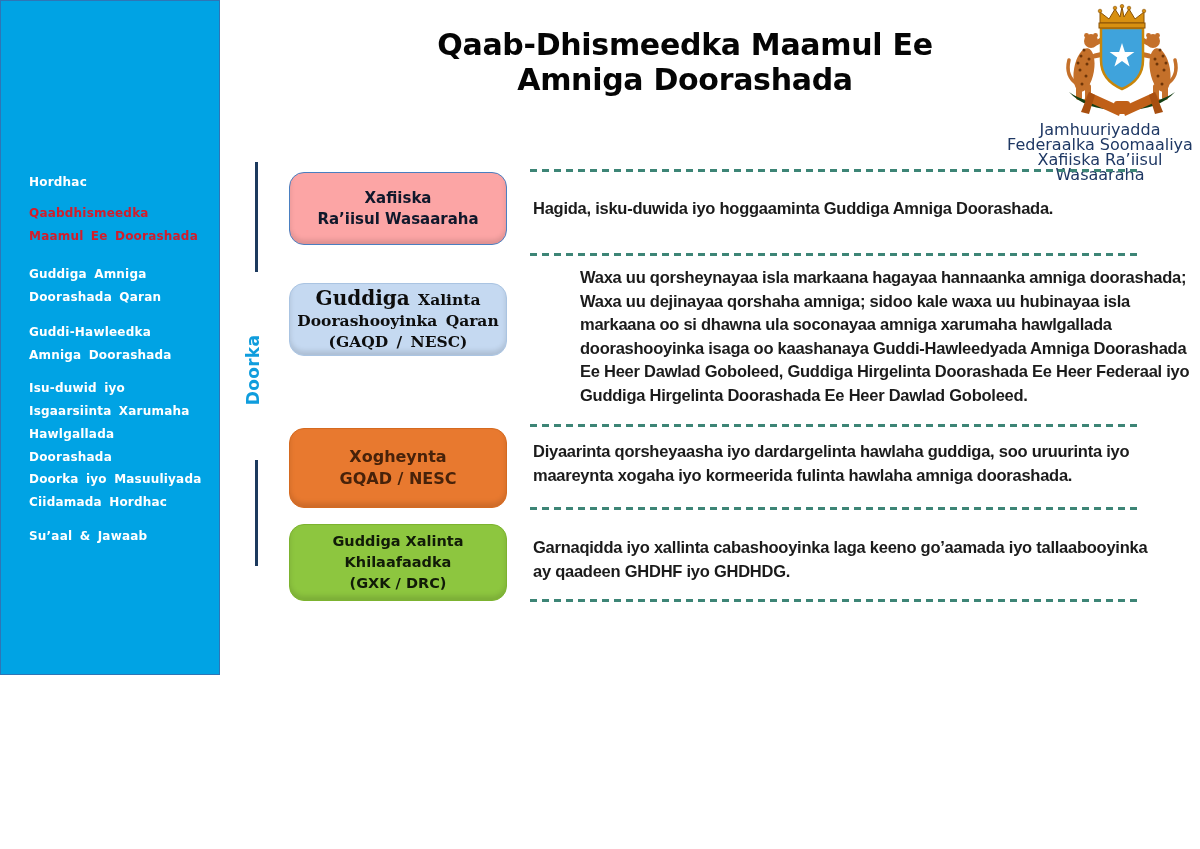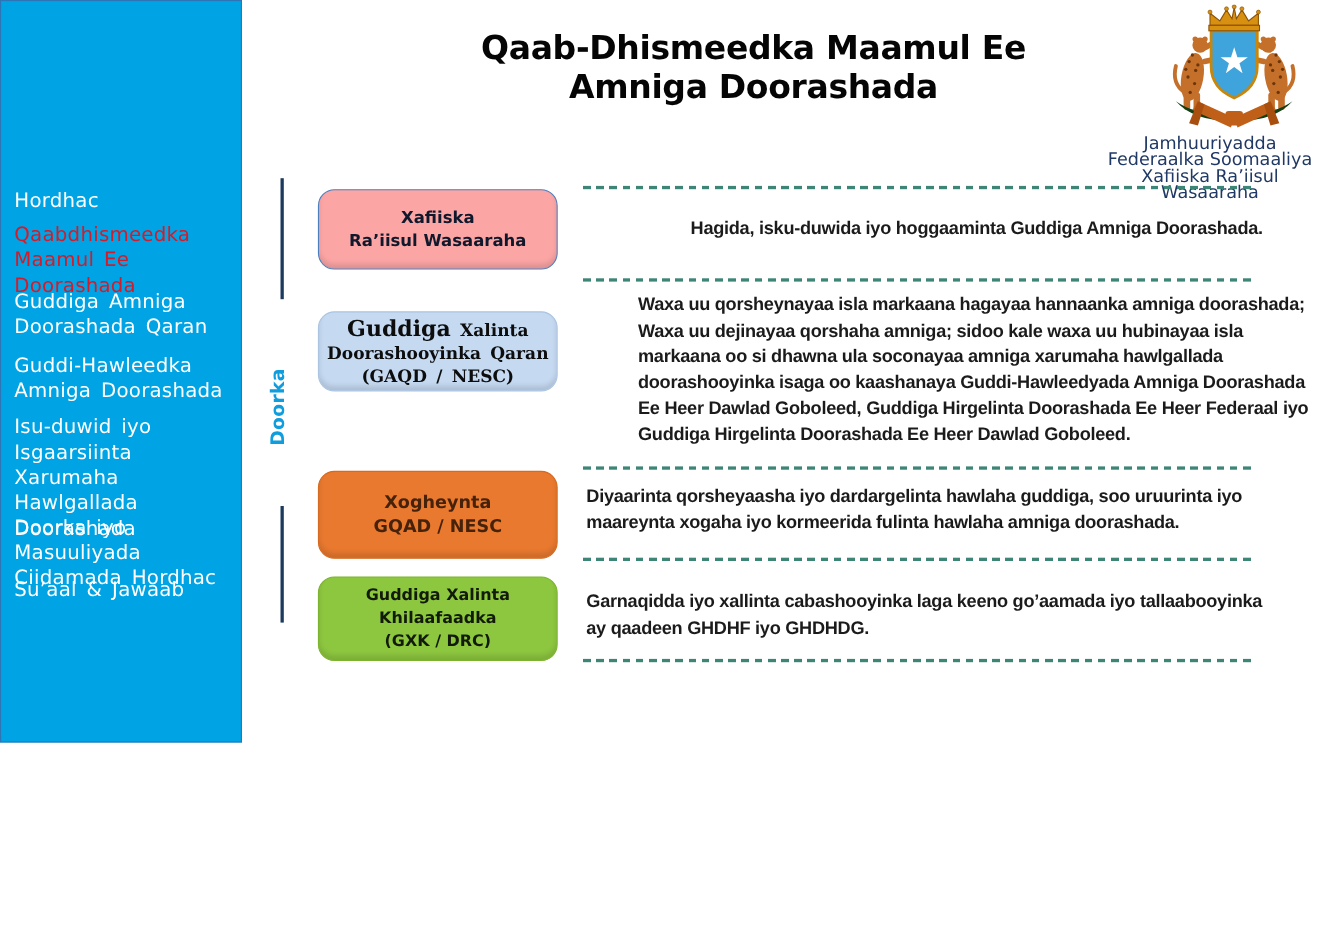--- a/index.html
+++ b/index.html
@@ -6,22 +6,22 @@
   .slide{
     position:relative;width:1200px;height:849px;background:#ffffff;overflow:hidden;
     font-family:"DejaVu Sans","Liberation Sans",sans-serif;
   }
   
   .sidebar{
     position:absolute;left:0;top:0;width:220px;height:675px;
     background:#00a3e4;border:1px solid #2e75b6;box-sizing:border-box;
   }
   .side-item{
-    position:absolute;left:12px;width:202px;
-    color:#ffffff;font-weight:normal;font-size:18px;line-height:23px;
+    position:absolute;left:28px;width:202px;
+    color:#ffffff;font-weight:bold;font-size:12px;line-height:23px;
     white-space:pre-line;word-spacing:3px;letter-spacing:0.2px;cursor:pointer;
   }
   .side-item.active{color:#d31c2a;}
   .si-0{top:170px;} .si-1{top:201px;} .si-2{top:262px;} .si-3{top:320px;}
   .si-4{top:376px;} .si-5{top:467px;} .si-6{top:524px;}
   
   .title{
     position:absolute;left:330px;top:27px;width:710px;text-align:center;
     font-weight:bold;font-size:30px;line-height:35px;color:#050505;letter-spacing:-0.3px;
   }
@@ -64,21 +64,21 @@
     background:repeating-linear-gradient(90deg,#3d8576 0 7px,transparent 7px 12px);
   }
   .dash-0{top:169px;} .dash-1{top:253px;} .dash-2{top:424px;}
   .dash-3{top:507px;} .dash-4{top:599px;}
   
   .desc{
     position:absolute;left:533px;width:615px;
     color:#1b1b1b;font-family:"Liberation Sans",sans-serif;font-weight:bold;
     font-size:16.5px;line-height:23.5px;letter-spacing:-0.25px;white-space:pre-line;
   }
-  .desc-0{top:197px;text-align:right;} .desc-1{top:266px;margin-left:47px;} .desc-2{top:440px;} .desc-3{top:536px;}
+  .desc-0{top:197px;} .desc-1{top:266px;margin-left:47px;} .desc-2{top:440px;} .desc-3{top:536px;}
 </style>
 </head>
 <body>
 
 <div class="slide">
 
   <div class="sidebar">
     <div class="side-item si-0">Hordhac</div>
     <div class="side-item si-1 active">Qaabdhismeedka
 Maamul Ee Doorashada</div>

